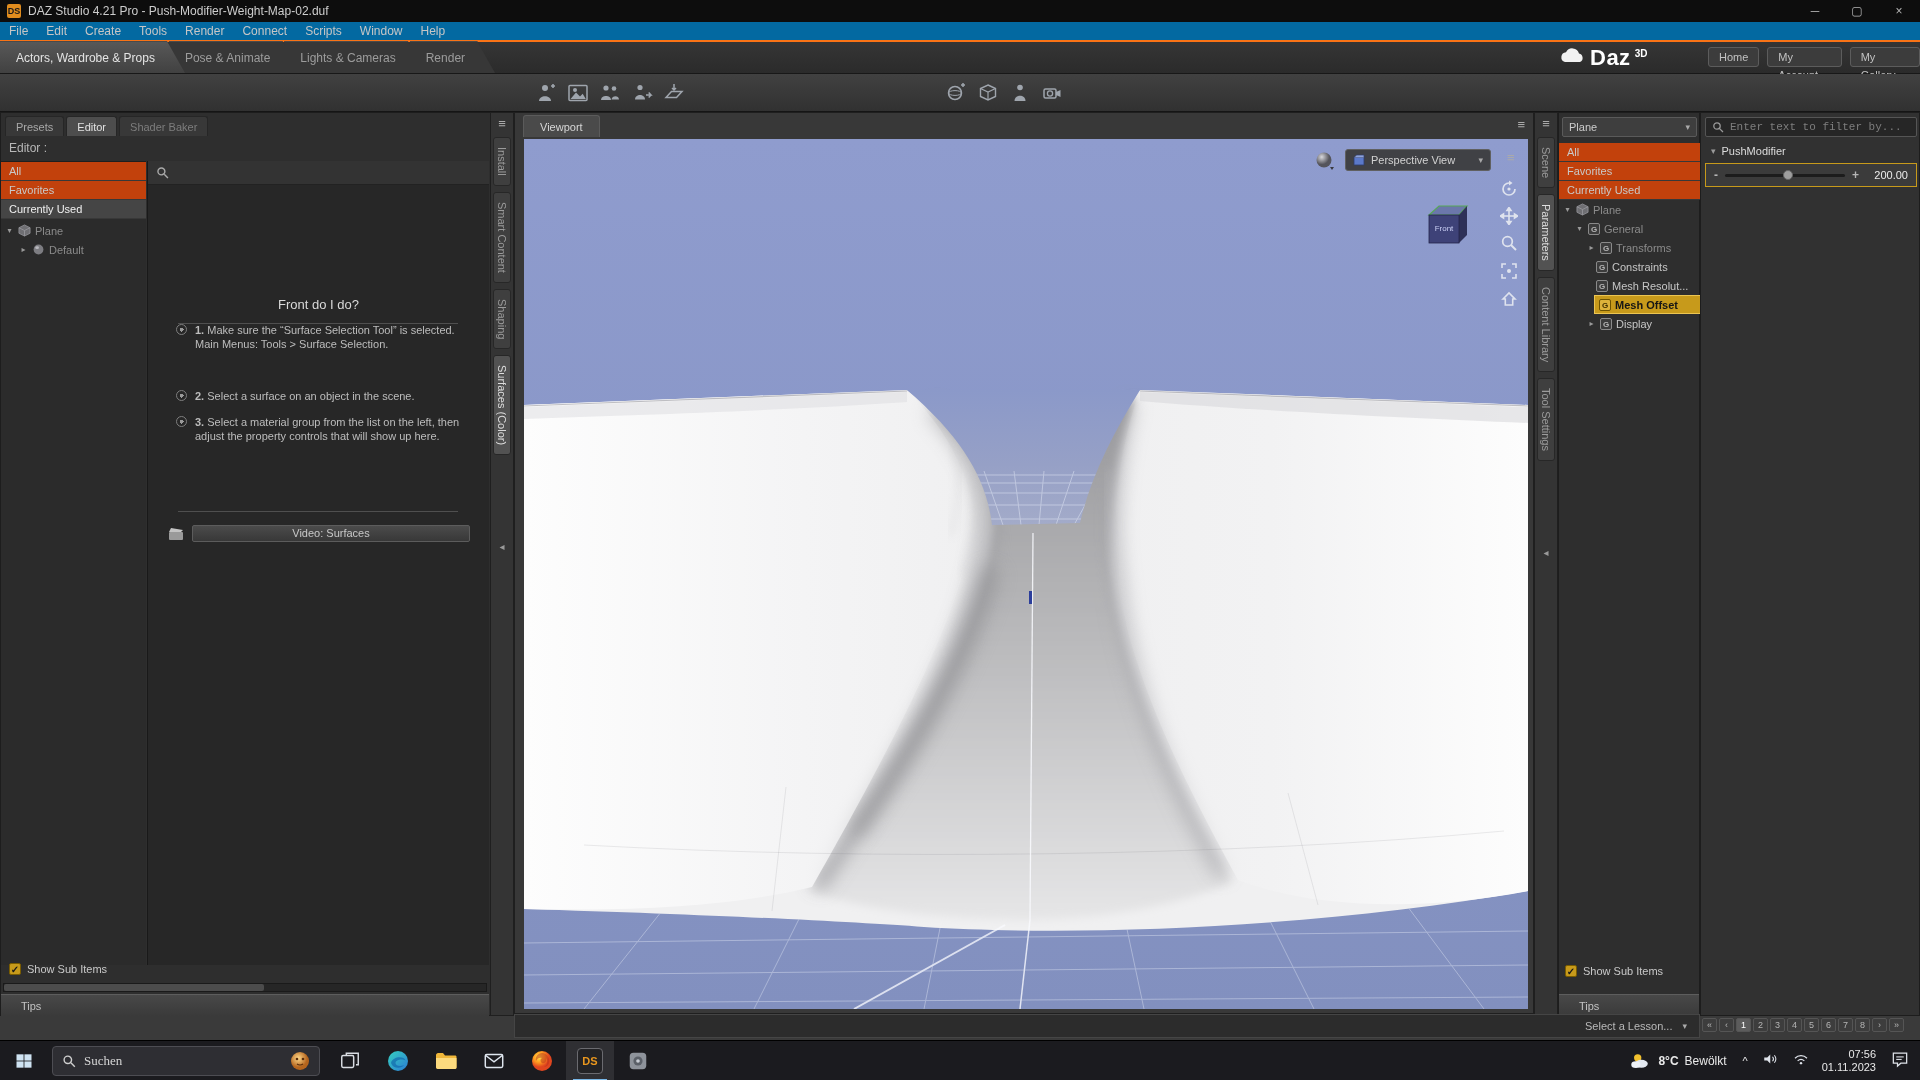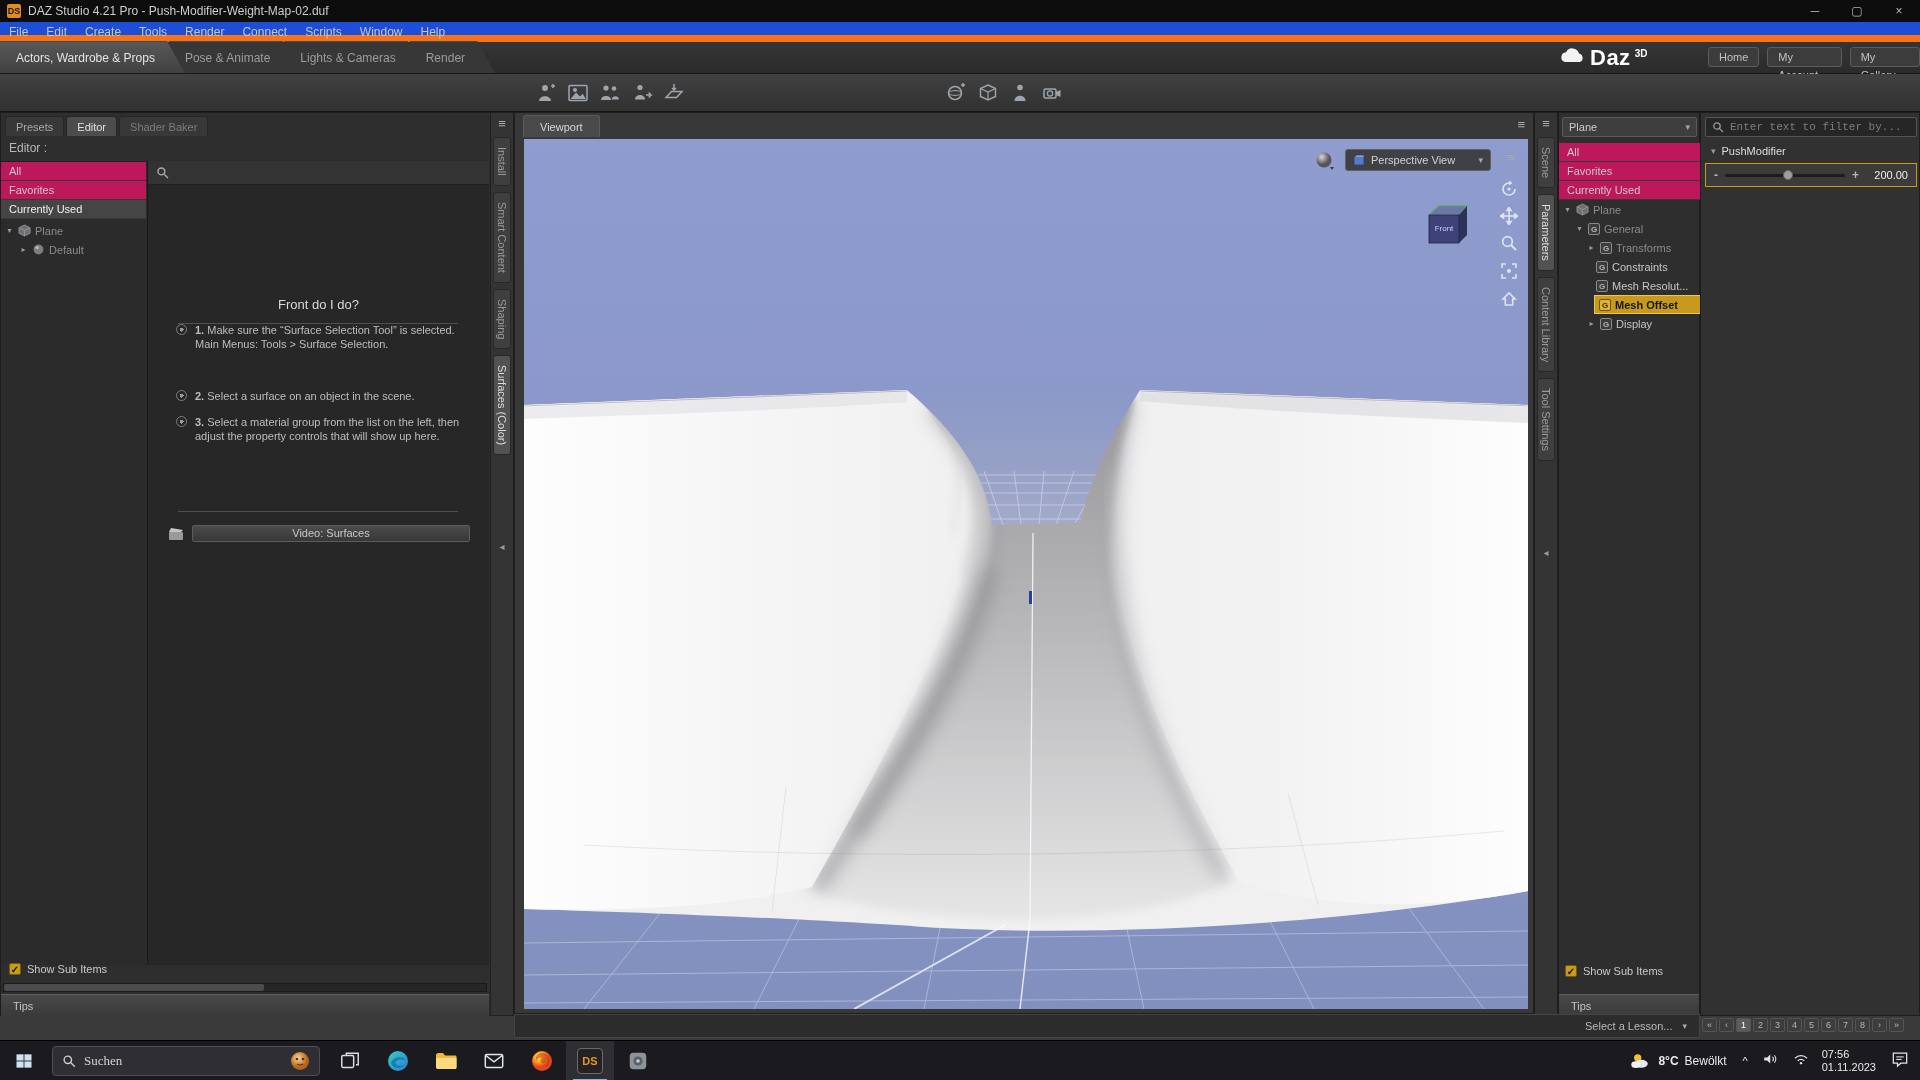--- a/index.html
+++ b/index.html
@@ -9,52 +9,52 @@
   .flex{display:flex;align-items:center}
 
   
   .titlebar{background:#0d0d0d;color:#c9c9c9;display:flex;align-items:center}
   .appbadge{width:14px;height:14px;background:#e08c1e;color:#181818;font-weight:bold;font-size:9px;display:flex;align-items:center;justify-content:center;border-radius:2px;margin:0 7px}
   .wtitle{font-size:12px;color:#cdcdcd}
   .winbtns{margin-left:auto;display:flex}
   .wbtn{width:42px;height:22px;line-height:22px;text-align:center;color:#b5b5b5;font-size:12px}
 
   
-  .menubar{background:#1d4ed8;border-bottom:7px solid #f97316;display:flex;}
+  .menubar{background:#0369a1;border-bottom:2px solid #f97316;display:flex;align-items:center}
   .mitem{padding:0 9px;height:20px;line-height:20px;font-size:12px;color:#c6c6c6}
 
   
   .actrow{background:linear-gradient(#353535,#2b2b2b);border-bottom:1px solid #181818;display:flex;align-items:flex-end}
   .atab{height:32px;line-height:32px;padding:0 30px 0 16px;font-size:12px;color:#9c9c9c;background:#373737;clip-path:polygon(0 0,calc(100% - 18px) 0,100% 100%,0 100%);margin-right:-16px;border-top:1px solid #4a4a4a}
   .atab.active{background:linear-gradient(#585858,#414141);color:#e4e4e4;z-index:2;position:relative}
   .acctbtn{height:20px;line-height:18px;padding:0 10px;background:#3c3c3c;border:1px solid #5c5c5c;border-radius:3px;font-size:11px;color:#c2c2c2;margin-left:8px}
   .brand{display:flex;align-items:flex-start;gap:4px;color:#fff}
   .bword{font-size:22px;font-weight:bold;letter-spacing:.5px;line-height:24px}
   .bsup{font-size:10px;font-weight:bold;margin-top:2px}
 
   
   .toolbar{background:linear-gradient(#414141,#313131);border-bottom:1px solid #151515;display:flex;align-items:center}
   .tico{width:32px;height:30px;display:flex;align-items:center;justify-content:center;border-radius:3px}
 
   
   .panel{background:#2e2e2e;border:1px solid #1d1d1d}
   .ptab{height:20px;line-height:20px;padding:0 10px;font-size:11px;color:#a8a8a8;background:#383838;border:1px solid #262626;border-bottom:none;border-radius:3px 3px 0 0;margin-right:2px}
   .ptab.active{background:#4d4d4d;color:#e2e2e2}
   .ptab.dim{color:#7d7d7d}
-  .lrow{height:19px;line-height:19px;padding:0 8px;font-size:11px;color:#c9c9c9;border-bottom:1px solid #383838;background:#be185d}
+  .lrow{height:19px;line-height:19px;padding:0 8px;font-size:11px;color:#c9c9c9;border-bottom:1px solid #383838;background:#c2410c}
   .lrow.sel{background:#454545;color:#f0f0f0}
   .trow{height:19px;display:flex;align-items:center;font-size:11px;color:#c6c6c6;gap:4px;padding:0 4px}
   .tarrow{width:9px;font-size:8px;color:#9a9a9a;text-align:center;flex:none}
   .gbox{width:12px;height:12px;border:1px solid #8a8a8a;border-radius:2px;background:#3c3c3c;color:#b5b5b5;font-size:8px;line-height:11px;text-align:center;font-weight:bold;flex:none}
   .trow.sel{background:#c79a1b;color:#151515;border:1px solid #ecc552;font-weight:bold}
   .trow.sel .gbox{border-color:#6e5300;color:#402f00;background:#dcb23a}
   .dim{color:#8b8b8b}
   .dd{background:#3e3e3e;border:1px solid #5a5a5a;border-radius:2px;height:20px;display:flex;align-items:center;padding:0 6px;font-size:11px;color:#ccc;gap:5px}
   .ddarr{margin-left:auto;font-size:9px;color:#aaa}
-  .tipsbar{background:linear-gradient(#484848,#3a3a3a);border-top:1px solid #5d5d5d;height:22px;line-height:22px;padding:0 12px;font-size:11px;color:#c2c2c2}
+  .tipsbar{background:linear-gradient(#484848,#3a3a3a);border-top:1px solid #5d5d5d;height:22px;line-height:22px;padding:0 20px;font-size:11px;color:#c2c2c2}
   .chk{width:12px;height:12px;background:#c79a1b;border:1px solid #7a5c00;border-radius:2px;color:#161616;font-size:10px;line-height:11px;text-align:center;font-weight:bold;flex:none}
   .sublabel{font-size:11px;color:#c9c9c9;margin-left:6px}
   .hr{border-top:1px solid #4f4f4f;height:0}
 
   
   .rcol{background:#272727;border-left:1px solid #191919}
   .helptitle{font-size:13px;color:#d9d9d9;text-align:center}
   .step{display:flex;gap:8px;font-size:11px;color:#bdbdbd;line-height:14px}
   .sicon{width:11px;height:11px;border:1px solid #7e7e7e;border-radius:50%;flex:none;margin-top:1px;background:radial-gradient(circle at 50% 50%,#9a9a9a 0 2px,transparent 2px)}
   .vbtn{height:17px;line-height:15px;text-align:center;background:linear-gradient(#4b4b4b,#383838);border:1px solid #5c5c5c;border-radius:2px;font-size:11px;color:#c8c8c8}
@@ -89,21 +89,21 @@
 
   
   .taskbar{background:#1b1b1f;border-top:1px solid #000;display:flex;align-items:center}
   .slot{width:48px;height:40px;display:flex;align-items:center;justify-content:center;position:relative}
   .slot.active{background:rgba(255,255,255,.09)}
   .slot.active::after{content:"";position:absolute;left:7px;right:7px;bottom:0;height:2px;background:#79b8e8}
   .tsearch{background:#2e2e33;border:1px solid #4d4d53;border-radius:4px;display:flex;align-items:center;padding:0 9px;gap:8px}
   .tsearch input{flex:1;background:transparent;border:none;outline:none;color:#e2e2e2;font-size:13px;font-family:Liberation Serif, serif}
   .tsearch input::placeholder{color:#d6d6d6}
   .dsicon{width:26px;height:26px;background:#232326;border:1px solid #6b6b70;border-radius:4px;color:#e8961e;font-weight:bold;font-size:11px;display:flex;align-items:center;justify-content:center}
-  .clock{font-size:11px;line-height:13px;text-align:left;color:#e9e9e9}
+  .clock{font-size:11px;line-height:13px;text-align:right;color:#e9e9e9}
   .traytxt{font-size:12px;color:#e9e9e9}
   .scroll{background:#262626;border:1px solid #1a1a1a}
   .thumb{background:#4c4c4c;border-radius:2px;height:100%}
 </style>
 </head>
 <body>
 
 <div id="stage">
 
   <div class="abs titlebar" style="left:0;top:0;width:1920px;height:22px">

